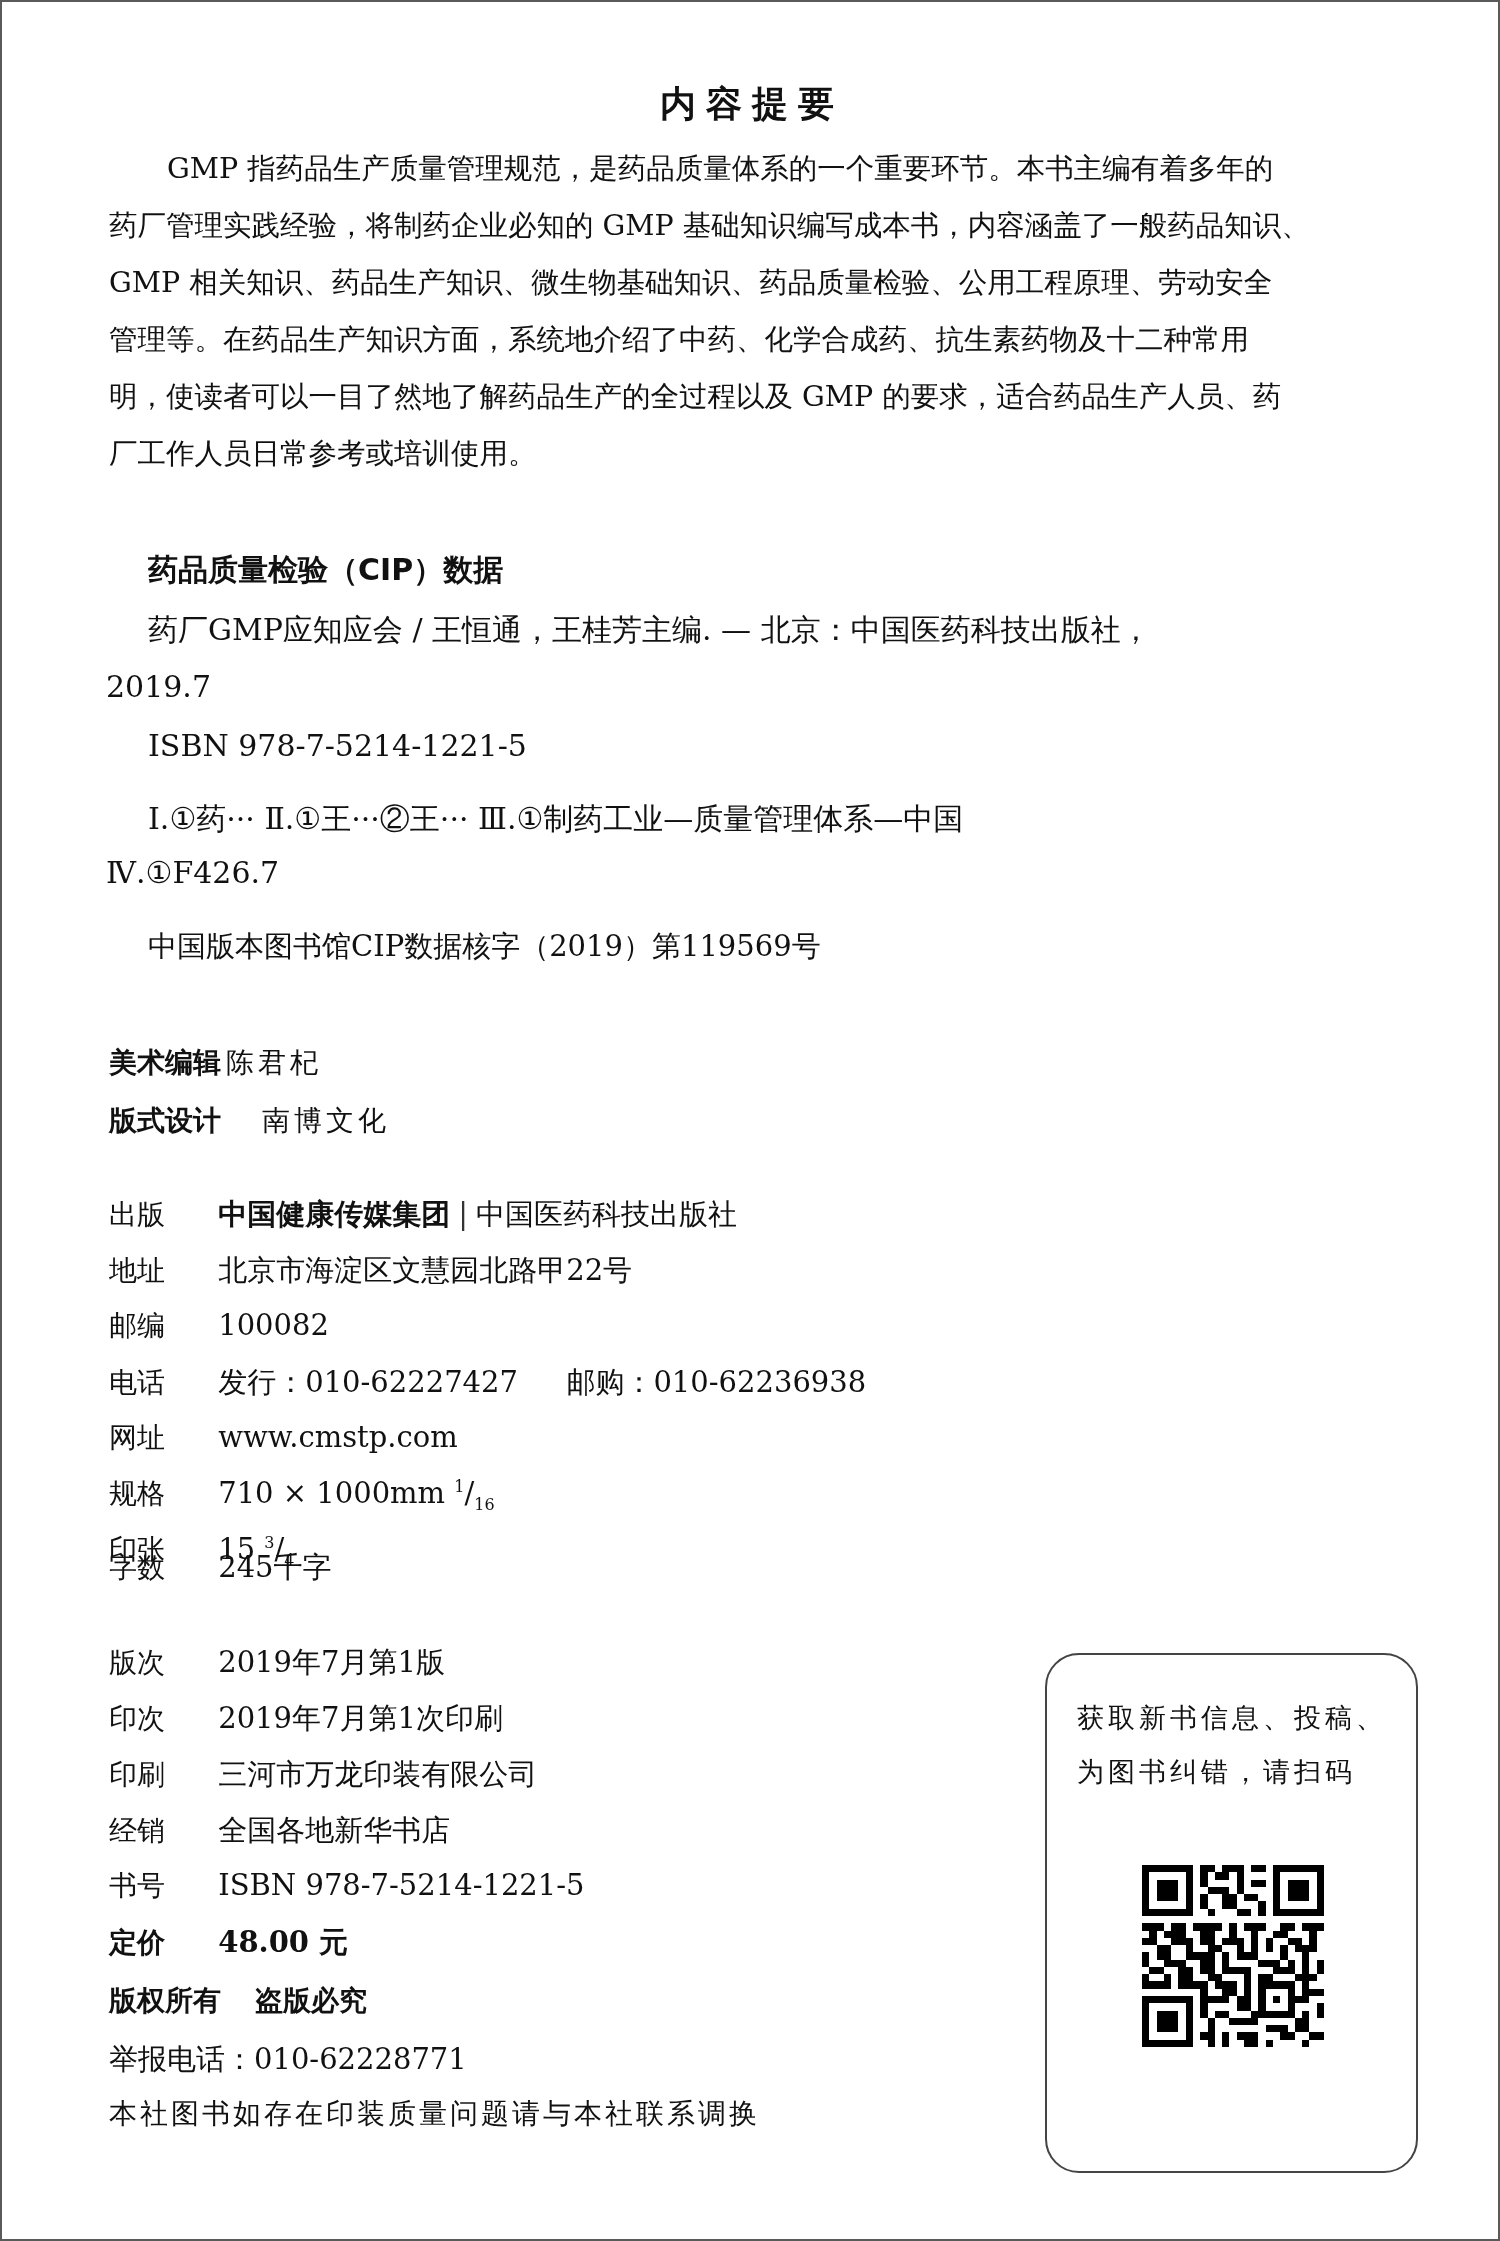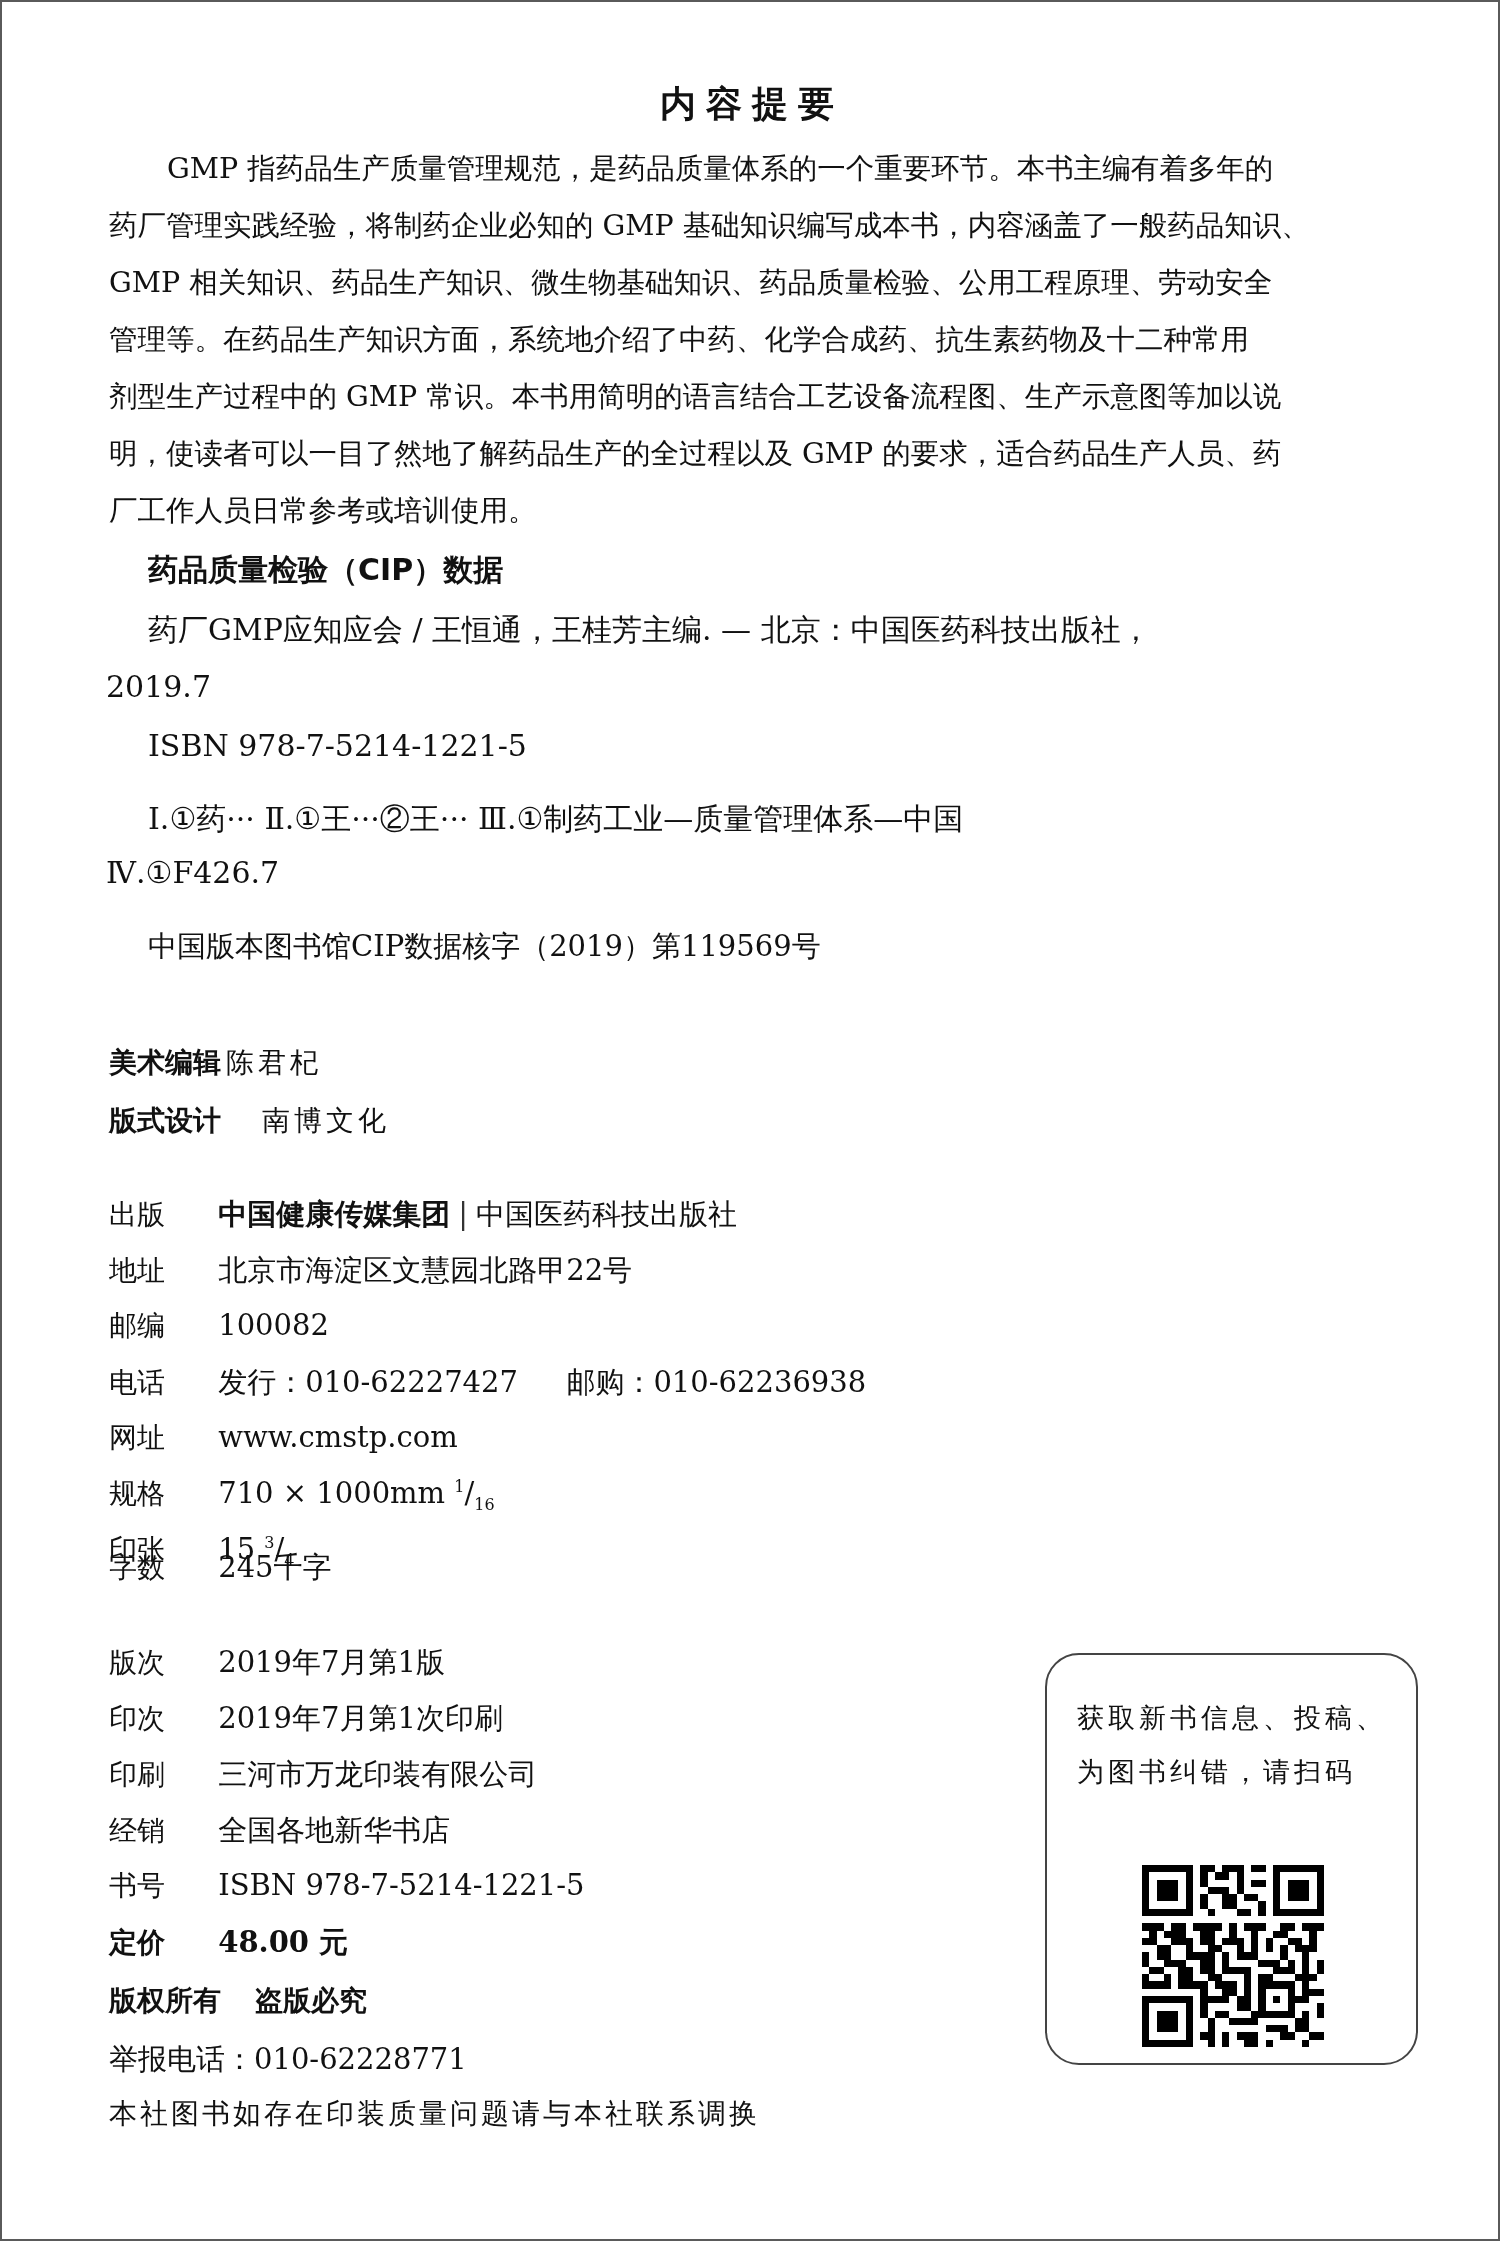--- a/index.html
+++ b/index.html
@@ -107,21 +107,21 @@
     font-size: 28px;
     letter-spacing: 3px;
   }
 
   
   .qr-box {
     position: absolute;
     left: 1043px;
     top: 1651px;
     width: 373px;
-    height: 412px;
+    height: 520px;
     border: 2px solid #444;
     border-radius: 34px;
     box-sizing: border-box;
   }
   .qr-text {
     position: absolute;
     left: 30px;
     top: 36px;
     font-family: "DejaVu Sans", "Liberation Sans", sans-serif;
     font-size: 27px;
@@ -142,21 +142,20 @@
 
 <div class="page">
 
   <div class="abs summary-title">内容提要</div>
 
   <div class="summary-body">
     <span class="summary-line first">GMP 指药品生产质量管理规范，是药品质量体系的一个重要环节。本书主编有着多年的</span>
     <span class="summary-line">药厂管理实践经验，将制药企业必知的 GMP 基础知识编写成本书，内容涵盖了一般药品知识、</span>
     <span class="summary-line">GMP 相关知识、药品生产知识、微生物基础知识、药品质量检验、公用工程原理、劳动安全</span>
     <span class="summary-line">管理等。在药品生产知识方面，系统地介绍了中药、化学合成药、抗生素药物及十二种常用</span>
-    <span class="summary-line">剂型生产过程中的 GMP 常识。本书用简明的语言结合工艺设备流程图、生产示意图等加以说</span>
     <span class="summary-line">明，使读者可以一目了然地了解药品生产的全过程以及 GMP 的要求，适合药品生产人员、药</span>
     <span class="summary-line">厂工作人员日常参考或培训使用。</span>
   </div>
 
   <div class="abs cip-heading">药品质量检验（CIP）数据</div>
   <div class="abs cip-line" style="left:146px; top:608px;">药厂GMP应知应会 / 王恒通，王桂芳主编. — 北京：中国医药科技出版社，</div>
   <div class="abs cip-line" style="left:104px; top:667px;">2019.7</div>
   <div class="abs cip-line" style="left:146px; top:726px;">ISBN 978-7-5214-1221-5</div>
   <div class="abs cip-line" style="left:146px; top:797px;">Ⅰ.①药···  Ⅱ.①王···②王···  Ⅲ.①制药工业—质量管理体系—中国</div>
   <div class="abs cip-line" style="left:104px; top:853px;">Ⅳ.①F426.7</div>

